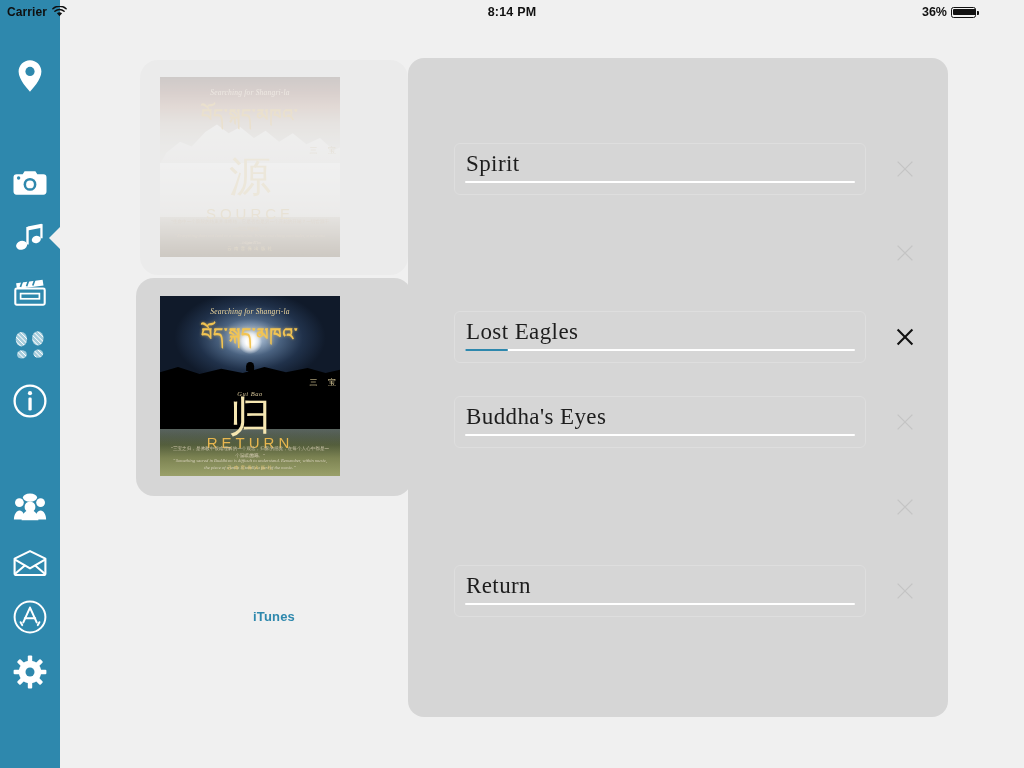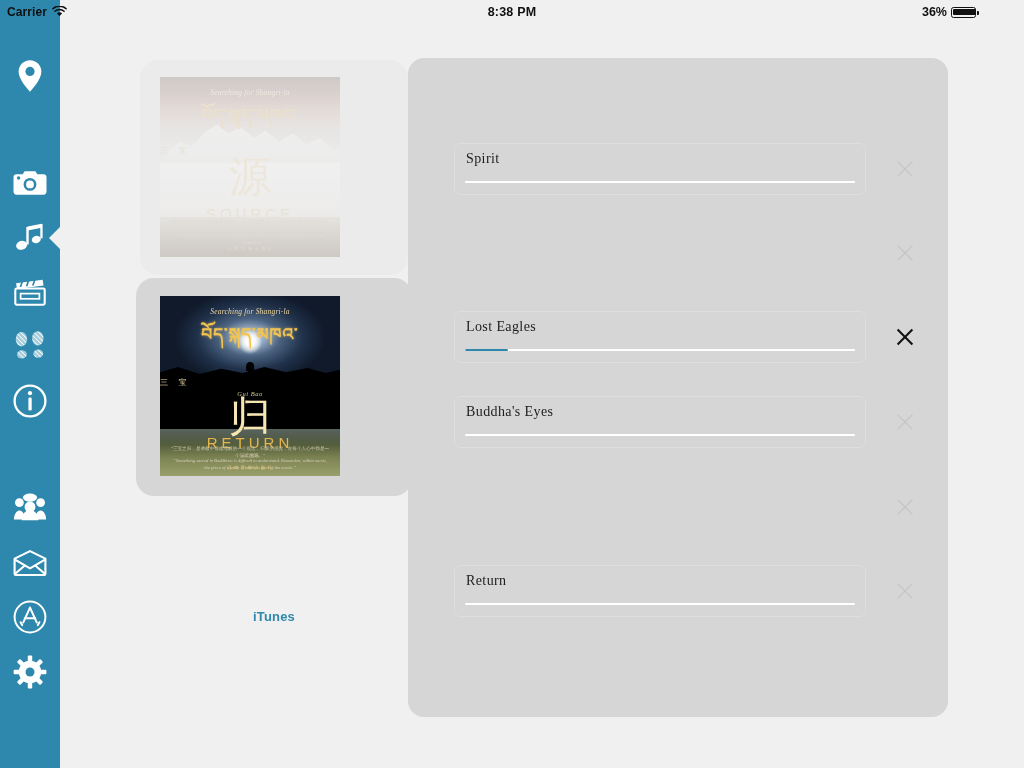--- a/index.html
+++ b/index.html
@@ -176,21 +176,21 @@
     left: 0; right: 0;
     text-align: center;
     font-family: "DejaVu Sans", sans-serif;
     font-weight: bold;
     font-size: 17px;
     letter-spacing: 1px;
   }
   .art-cn-small {
     position: absolute;
     left: 0; right: 0;
-    text-align: left;
+    text-align: right;
     font-family: "DejaVu Sans", sans-serif;
     font-size: 8px;
     letter-spacing: 4px;
   }
   .art-cn-big {
     position: absolute;
     left: 0; right: 0;
     text-align: center;
     font-family: "DejaVu Serif", serif;
     font-size: 42px;
@@ -343,21 +343,21 @@
     border: 1px solid #dedede;
     border-radius: 6px;
     box-sizing: border-box;
     background: transparent;
   }
   .track-label {
     position: absolute;
     left: 11px;
     top: 7px;
     font-family: "Liberation Serif", serif;
-    font-size: 14px;
+    font-size: 23px;
     color: #1d1d1d;
     letter-spacing: 0.4px;
     white-space: nowrap;
   }
   .track-bar-track {
     position: absolute;
     left: 10px;
     right: 10px;
     bottom: 11px;
     height: 2.5px;
@@ -392,21 +392,21 @@
       <span class="carrier-text">Carrier</span>
       <span class="wifi-icon">
         <svg width="15" height="11" viewBox="0 0 15 11">
           <path d="M7.5 10.3 L4.9 7.2 A4.2 4.2 0 0 1 10.1 7.2 Z" fill="#0f0f0f"></path>
           <path d="M2.9 5.2 A7 7 0 0 1 12.1 5.2" stroke="#0f0f0f" stroke-width="1.5" fill="none" stroke-linecap="round"></path>
           <path d="M0.9 2.7 A10 10 0 0 1 14.1 2.7" stroke="#0f0f0f" stroke-width="1.5" fill="none" stroke-linecap="round"></path>
         </svg>
       </span>
     </div>
 
-    <div class="status-time">8:38 PM</div>
+    <div class="status-time">8:14 PM</div>
 
     <div class="battery-group">
       <span class="battery-pct">36%</span>
       <span class="battery-shell">
         <span class="battery-fill" id="battery-fill" style="width: 22.6px;"></span>
       </span>
     </div>
   </div>
 
   <div class="sidebar" id="sidebar">

